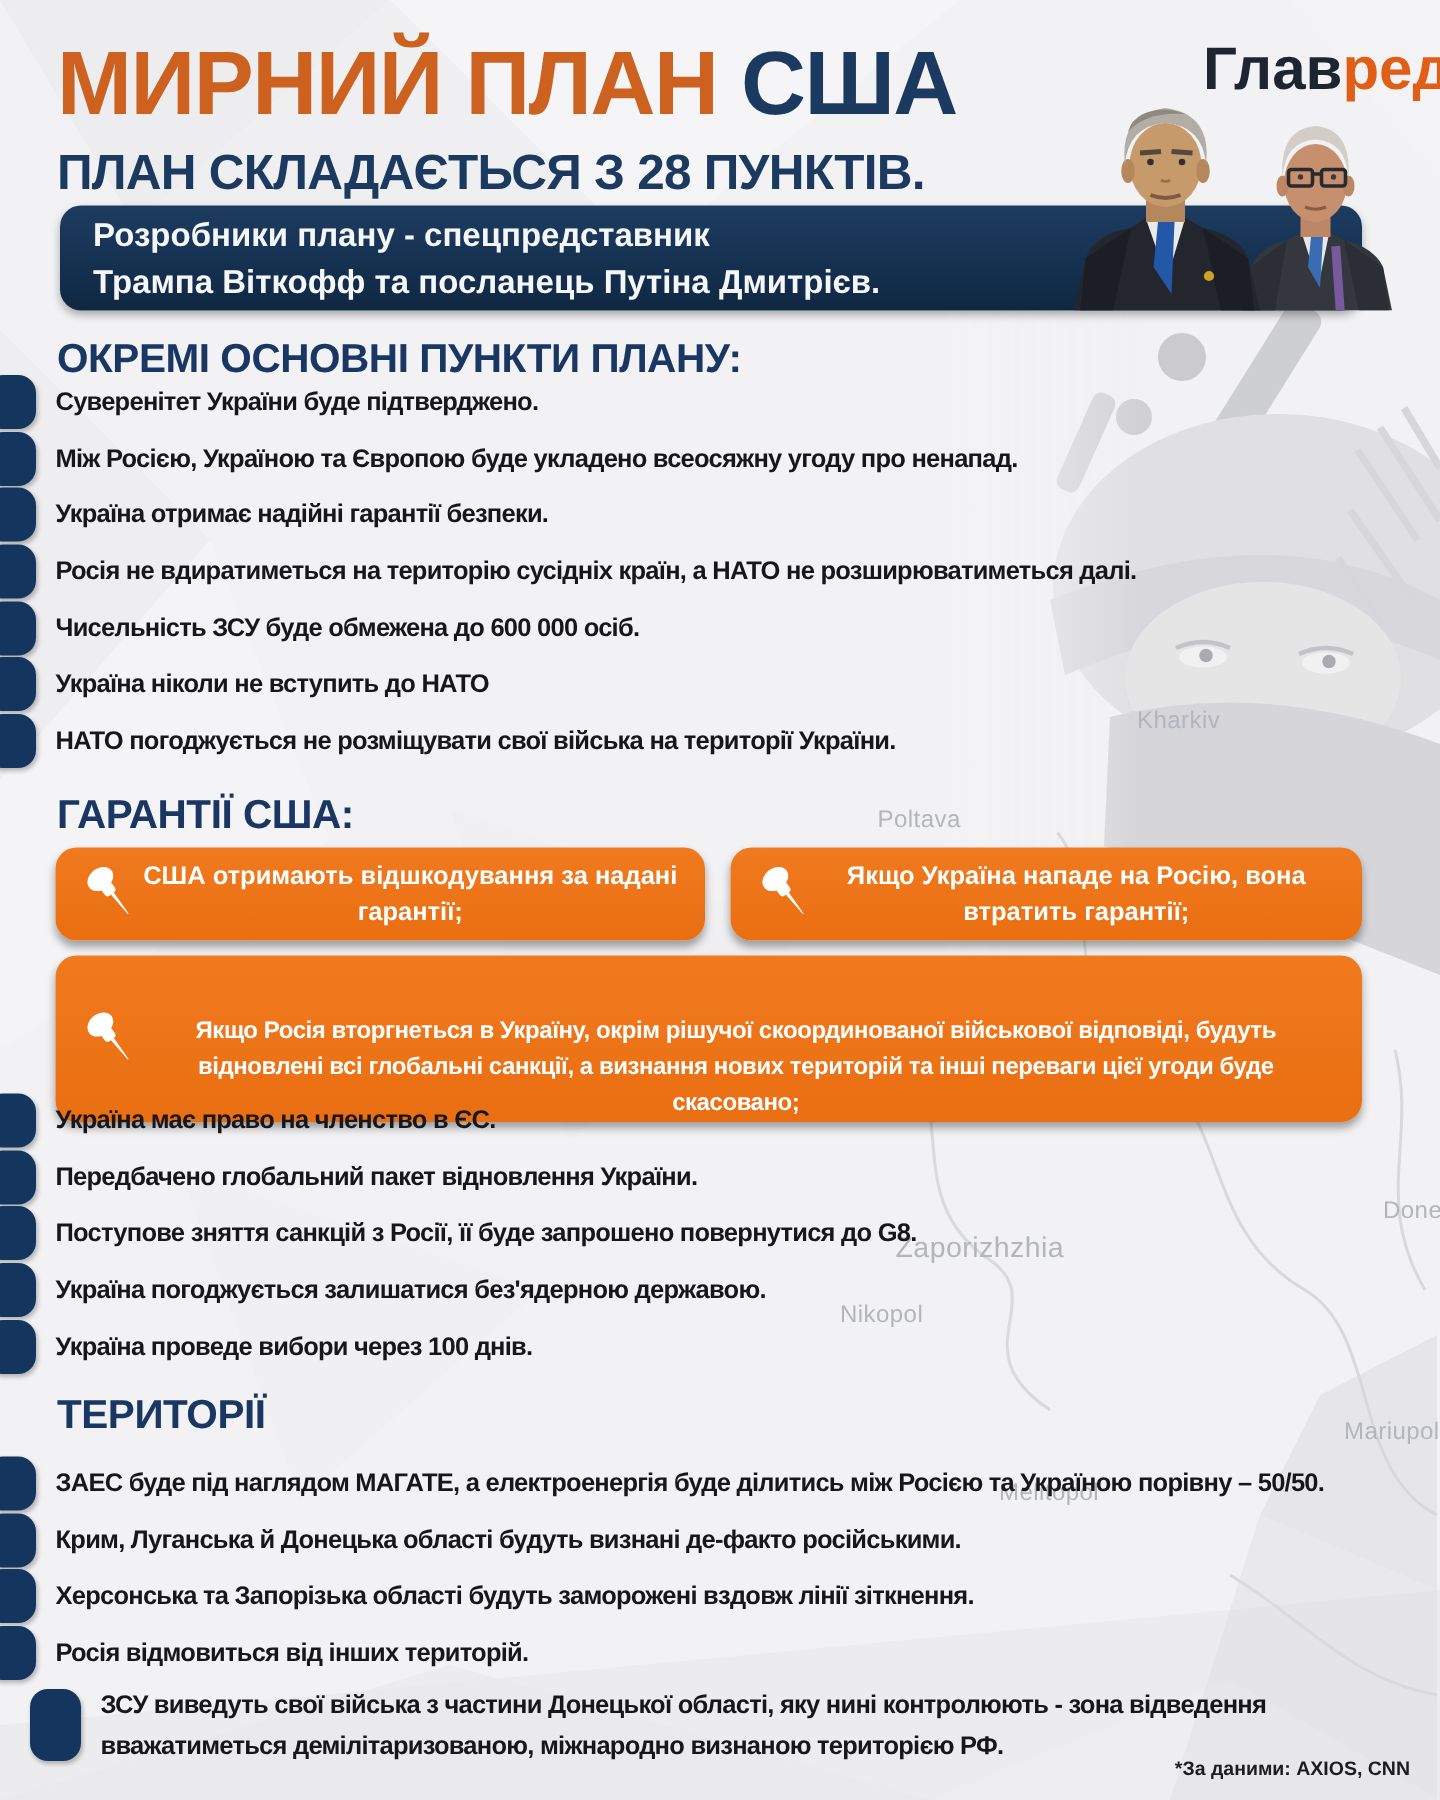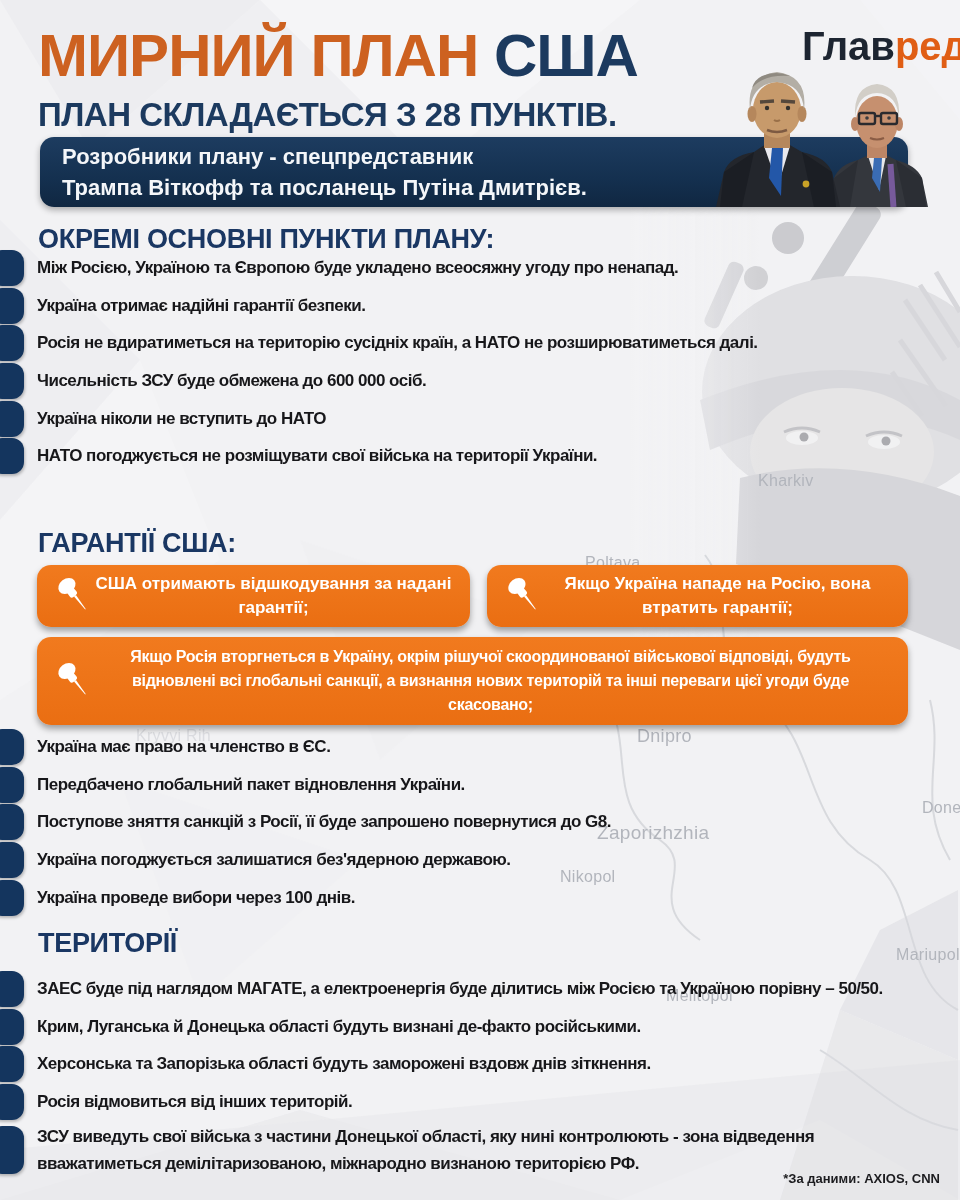--- a/index.html
+++ b/index.html
@@ -26,34 +26,34 @@
     display:flex;flex-direction:column;justify-content:center;padding-left:22px;
   }
   .authors-bar .line{color:#f4f6f9;font-size:22px;font-weight:bold;line-height:31px;white-space:nowrap;}
   .portraits{position:absolute;top:66px;left:682px;width:266px;height:141px;z-index:3;}
   
   .section-heading{position:absolute;left:38px;font-size:27px;font-weight:bold;letter-spacing:-.3px;color:#1a3763;z-index:2;white-space:nowrap;}
   .bullet-group{position:absolute;left:0;right:0;z-index:2;}
   .row{display:flex;align-items:center;height:37.7px;}
   .pill{flex:0 0 34px;height:36px;margin-left:-10px;background:#14355e;border-radius:12px;box-shadow:1px 2px 3px rgba(0,0,0,.25);}
   .bullet-text{margin-left:13px;font-size:17px;font-weight:bold;letter-spacing:-.5px;color:#17171a;white-space:nowrap;}
-  .row-tall{display:flex;align-items:center;height:58px;}
+  .row-tall{display:flex;align-items:center;height:58px;margin-left:30px;}
   .row-tall .pill{height:48px;}
   .row-tall .bullet-text{white-space:normal;line-height:27px;max-width:850px;}
   
   .card{
     position:absolute;background:linear-gradient(180deg,#f17a1e 0%,#ea6e12 100%);
     border-radius:14px;box-shadow:0 4px 6px rgba(0,0,0,.35);z-index:2;
     display:flex;align-items:center;justify-content:center;
   }
   .card .pin{position:absolute;left:14px;top:50%;transform:translateY(-50%);width:44px;height:44px;}
   .card .card-text{color:#fff;font-weight:bold;text-align:center;}
   .card1{left:37px;top:565px;width:433px;height:62px;}
   .card2{left:487px;top:565px;width:421px;height:62px;}
-  .card3{left:37px;top:637px;width:871px;height:88px;}
+  .card3{left:37px;top:637px;width:871px;height:111px;align-items:flex-end;}
   .card1 .card-text,.card2 .card-text{font-size:17px;line-height:24px;padding:0 18px 0 58px;}
   .card3 .card-text{font-size:16px;line-height:24px;letter-spacing:-.3px;padding:0 26px 0 62px;}
   
   .source-note{position:absolute;top:1171px;right:20px;font-size:13px;font-weight:bold;color:#1c1c1f;z-index:2;}
 </style>
 </head>
 <body>
 
 <div class="poster">
 
@@ -106,21 +106,21 @@
     <defs>
       <linearGradient id="fadeL" x1="0" y1="0" x2="1" y2="0">
         <stop offset="0" stop-color="#f2f2f4" stop-opacity="1"></stop>
         <stop offset="1" stop-color="#f2f2f4" stop-opacity="0"></stop>
       </linearGradient>
     </defs>
   </svg>
 
   <div class="bg-layer">
     <span class="map-label" style="top:472px;left:758px;">Kharkiv</span>
-    <span class="map-label" style="top:554px;left:585px;">Poltava</span>
+    <span class="map-label" style="top:538px;left:585px;">Poltava</span>
     <span class="map-label" style="top:726px;left:637px;font-size:18px;">Dnipro</span>
     <span class="map-label" style="top:727px;left:136px;opacity:.35;">Kryvyi Rih</span>
     <span class="map-label" style="top:822px;left:597px;font-size:19px;">Zaporizhzhia</span>
     <span class="map-label" style="top:868px;left:560px;">Nikopol</span>
     <span class="map-label" style="top:799px;left:922px;">Donetsk</span>
     <span class="map-label" style="top:946px;left:896px;">Mariupol</span>
     <span class="map-label" style="top:987px;left:666px;">Melitopol</span>
   </div>
 
   <div class="title">
@@ -179,20 +179,24 @@
       <path d="M92,54 Q95,56 98,54" stroke="#9a7048" stroke-width="2" fill="none"></path>
       <path d="M85,64 Q95,68 105,64" stroke="#7d5a42" stroke-width="2.6" fill="none"></path>
     </g>
   </svg>
 
   <div class="section-heading" style="top:224px;">ОКРЕМІ ОСНОВНІ ПУНКТИ ПЛАНУ:</div>
 
   <div class="bullet-group" style="top:249px;">
     <div class="row">
         <div class="pill"></div>
+        <div class="bullet-text">Суверенітет України буде підтверджено.</div>
+      </div>
+    <div class="row">
+        <div class="pill"></div>
         <div class="bullet-text">Між Росією, Україною та Європою буде укладено всеосяжну угоду про ненапад.</div>
       </div>
     <div class="row">
         <div class="pill"></div>
         <div class="bullet-text">Україна отримає надійні гарантії безпеки.</div>
       </div>
     <div class="row">
         <div class="pill"></div>
         <div class="bullet-text">Росія не вдиратиметься на територію сусідніх країн, а НАТО не розширюватиметься далі.</div>
       </div>
@@ -274,21 +278,21 @@
     <div class="row">
         <div class="pill"></div>
         <div class="bullet-text">ЗАЕС буде під наглядом МАГАТЕ, а електроенергія буде ділитись між Росією та Україною порівну – 50/50.</div>
       </div>
     <div class="row">
         <div class="pill"></div>
         <div class="bullet-text">Крим, Луганська й Донецька області будуть визнані де-факто російськими.</div>
       </div>
     <div class="row">
         <div class="pill"></div>
-        <div class="bullet-text">Херсонська та Запорізька області будуть заморожені вздовж днів зіткнення.</div>
+        <div class="bullet-text">Херсонська та Запорізька області будуть заморожені вздовж лінії зіткнення.</div>
       </div>
     <div class="row">
         <div class="pill"></div>
         <div class="bullet-text">Росія відмовиться від інших територій.</div>
       </div>
     <div class="row-tall">
         <div class="pill"></div>
         <div class="bullet-text">ЗСУ виведуть свої війська з частини Донецької області, яку нині контролюють - зона відведення вважатиметься демілітаризованою, міжнародно визнаною територією РФ.</div>
       </div>
   </div>

